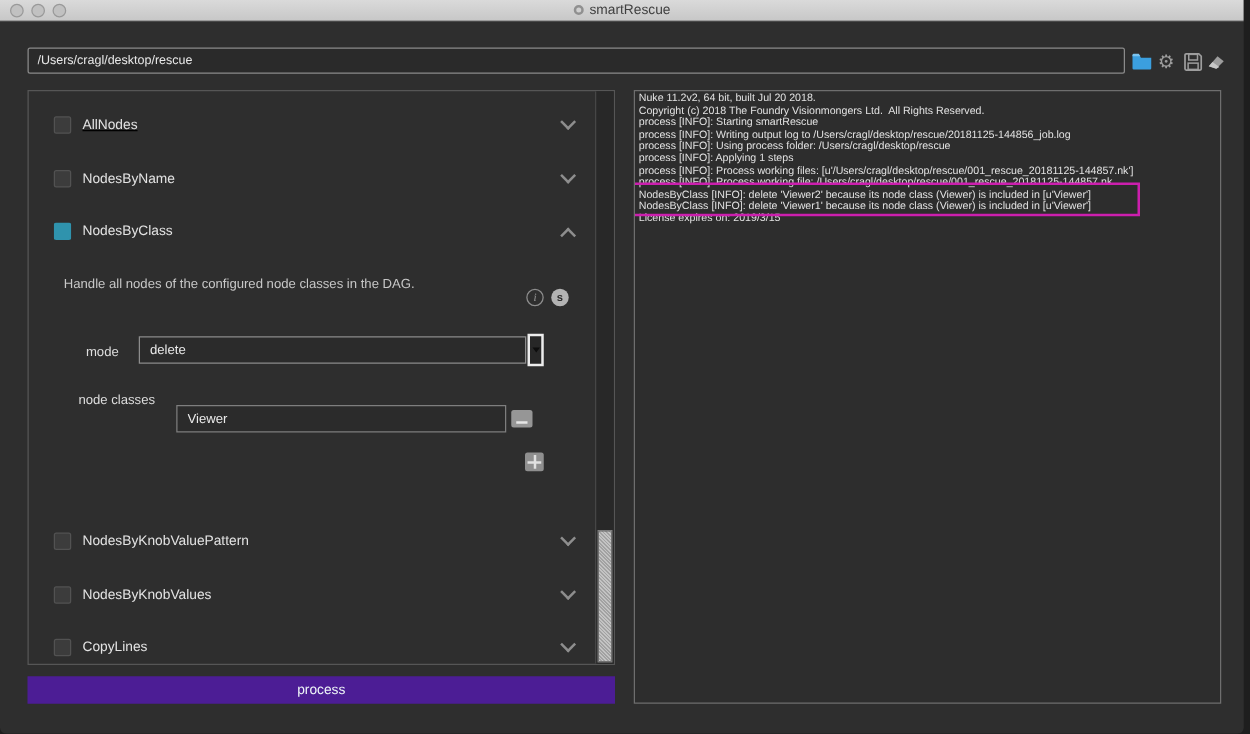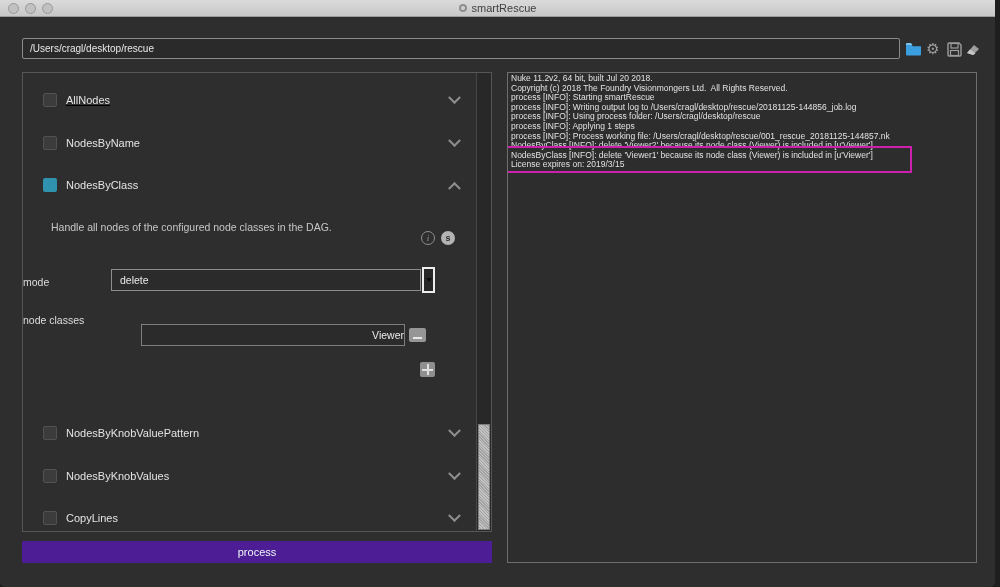--- a/index.html
+++ b/index.html
@@ -42,34 +42,34 @@
              border-right:2px solid #8e8e8e; border-bottom:2px solid #8e8e8e; }
   .chevron.down { transform:rotate(45deg) translate(-2px,-2px); }
   .chevron.up { transform:rotate(-135deg) translate(-2px,-2px); }
 
   
   .description { position:absolute; left:28px; top:148px; font-size:10.5px; color:#c7c7c7; }
   .round-icon { position:absolute; width:14px; height:14px; border-radius:50%;
                 font-size:9px; display:flex; align-items:center; justify-content:center; cursor:pointer; }
   .info-icon { left:398px; top:158px; border:1px solid #8e8e8e; color:#9c9c9c; font-style:italic; font-family:"Liberation Serif",serif; }
   .s-icon { left:418px; top:158px; background:#b3b3b3; color:#2e2e2e; font-weight:bold; }
-  .field-label { position:absolute; font-size:10.5px; color:#dedede; text-align:left; }
+  .field-label { position:absolute; font-size:10.5px; color:#dedede; text-align:right; }
   .mode-label { left:0; width:72px; top:203px; }
   .classes-label { left:0; width:101px; top:241px; }
   .combo { position:absolute; left:88px; top:196px; width:310px; height:22px;
            background:#2b2b2b; border:1px solid #8c8c8c; color:#eaeaea;
            font-size:10.5px; line-height:20px; padding-left:8px; cursor:pointer; }
   .combo-btn { position:absolute; left:399px; top:194px; width:13px; height:26px;
                background:#272727; border:2px solid #ededed; display:flex;
                align-items:center; justify-content:center; cursor:pointer; }
   .combo-arrow { width:0; height:0; border-left:3px solid transparent;
                  border-right:3px solid transparent; border-top:4px solid #0d0d0d; }
   .text-field { position:absolute; left:118px; top:251px; width:264px; height:22px;
                 background:#2b2b2b; border:1px solid #7e7e7e; color:#eaeaea;
-                font-size:10.5px; padding-left:8px; font-family:"Liberation Sans",sans-serif;text-align:right; }
+                font-size:10.5px; padding-left:8px; font-family:"Liberation Sans",sans-serif; }
   .sq-btn { position:absolute; background:#969696; border:none; border-radius:2px; cursor:pointer; }
   .minus-btn { left:386px; top:255px; width:17px; height:14px; }
   .minus-btn::after { content:""; display:block; margin:6px auto 0; width:9px; height:2px; background:#e6e6e6; }
   .plus-btn { left:397px; top:289px; width:15px; height:15px; background:#8f8f8f; }
   .plus-bar-h { position:absolute; left:2px; right:2px; top:6.5px; height:2px; background:#e0e0e0; }
   .plus-bar-v { position:absolute; top:2px; bottom:2px; left:6.5px; width:2px; background:#e0e0e0; }
 
   
   .scroll-track { position:absolute; right:0; top:0; bottom:0; width:15px;
                   background:#282828; border-left:1px solid #464646; }
@@ -194,20 +194,21 @@
   <button class="process-btn" style="background: #4c1d95;">process</button>
 
   <div class="right-panel">
     <div class="log">
       <div class="log-line">Nuke 11.2v2, 64 bit, built Jul 20 2018.</div>
       <div class="log-line">Copyright (c) 2018 The Foundry Visionmongers Ltd.  All Rights Reserved.</div>
       <div class="log-line">process [INFO]: Starting smartRescue</div>
       <div class="log-line">process [INFO]: Writing output log to /Users/cragl/desktop/rescue/20181125-144856_job.log</div>
       <div class="log-line">process [INFO]: Using process folder: /Users/cragl/desktop/rescue</div>
       <div class="log-line">process [INFO]: Applying 1 steps</div>
+      <div class="log-line">process [INFO]: Process working files: [u'/Users/cragl/desktop/rescue/001_rescue_20181125-144857.nk']</div>
       <div class="log-line">process [INFO]: Process working file: /Users/cragl/desktop/rescue/001_rescue_20181125-144857.nk</div>
       <div class="log-line">NodesByClass [INFO]: delete 'Viewer2' because its node class (Viewer) is included in [u'Viewer']</div>
       <div class="log-line">NodesByClass [INFO]: delete 'Viewer1' because its node class (Viewer) is included in [u'Viewer']</div>
       <div class="log-line">License expires on: 2019/3/15</div>
     </div>
     <div class="hl-box" style="border-color: rgb(204, 31, 174);"></div>
   </div>
 
 </div>
 

